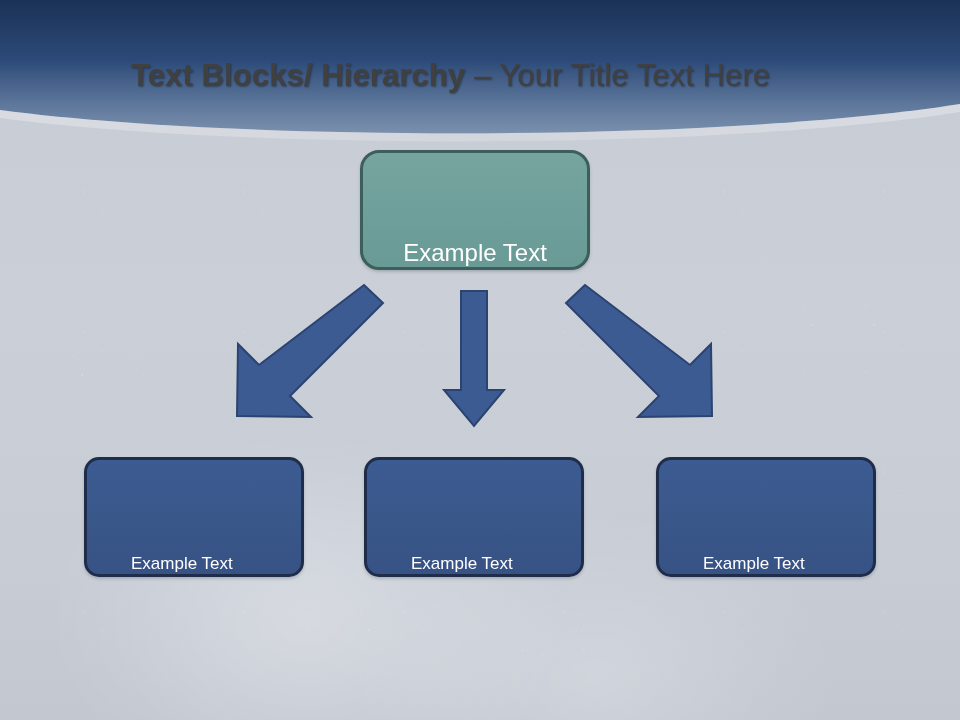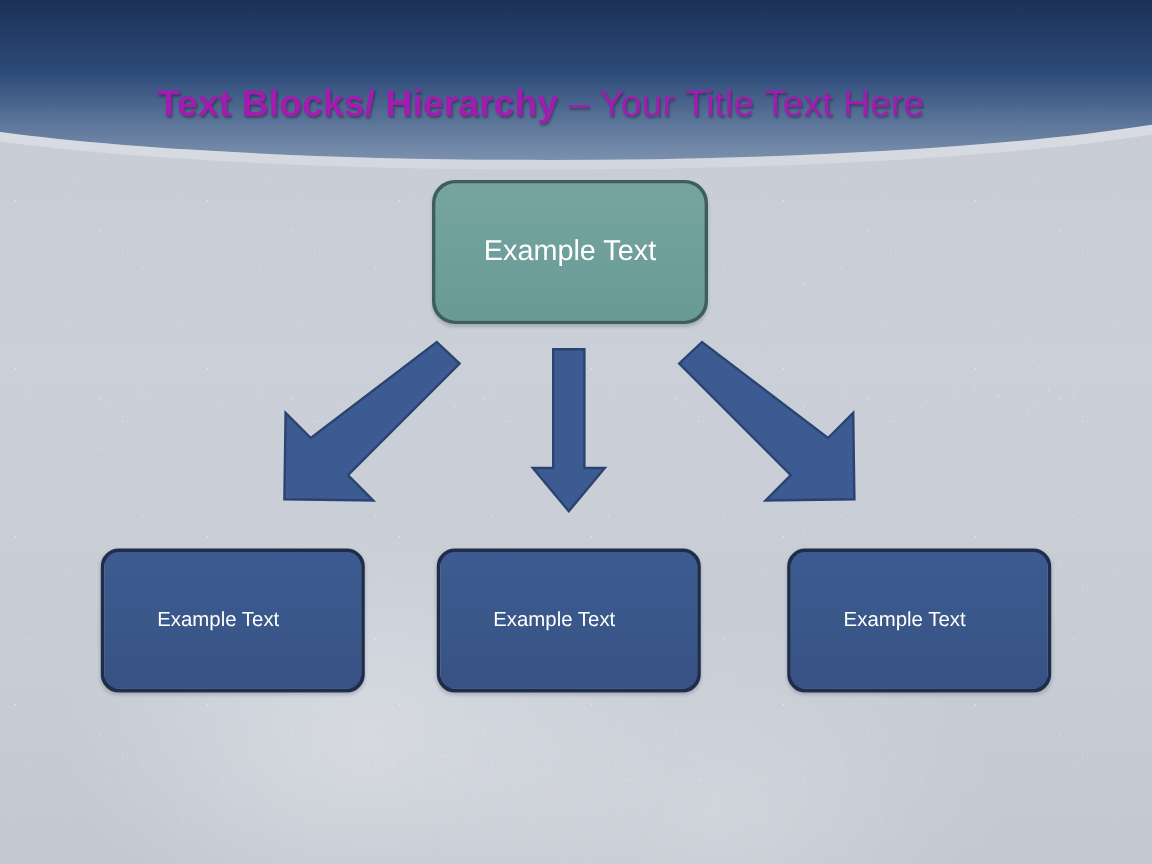--- a/index.html
+++ b/index.html
@@ -79,37 +79,37 @@
     position: absolute;
     left: 0;
     top: 0;
     width: 960px;
     height: 160px;
   }
 
   .title {
     position: absolute;
     left: 131px;
-    top: 67px;
+    top: 56px;
     white-space: nowrap;
-    color: #a21caf;
+    color: #404040;
     font-size: 31px;
     line-height: 40px;
     letter-spacing: 0.1px;
     text-shadow: 1px 1px 2px rgba(0,0,0,0.35);
   }
   .title .strong { font-weight: bold; }
   .title .light  { font-weight: normal; }
   .title .dash   { font-weight: normal; }
 
   
   .node {
     position: absolute;
     display: flex;
-    align-items: center;
+    align-items: flex-end;
     box-sizing: border-box;
     color: #ffffff;
   }
 
   .node-top {
     left: 360px;
     top: 150px;
     width: 230px;
     height: 120px;
     border-radius: 19px;

